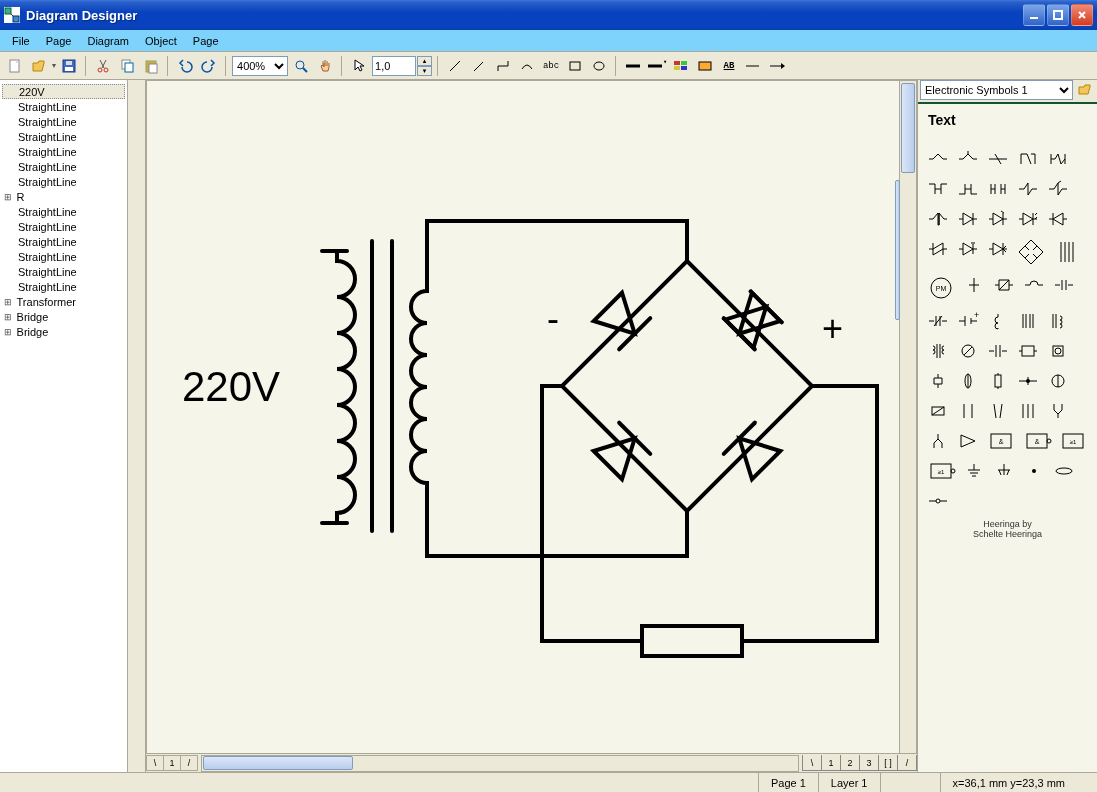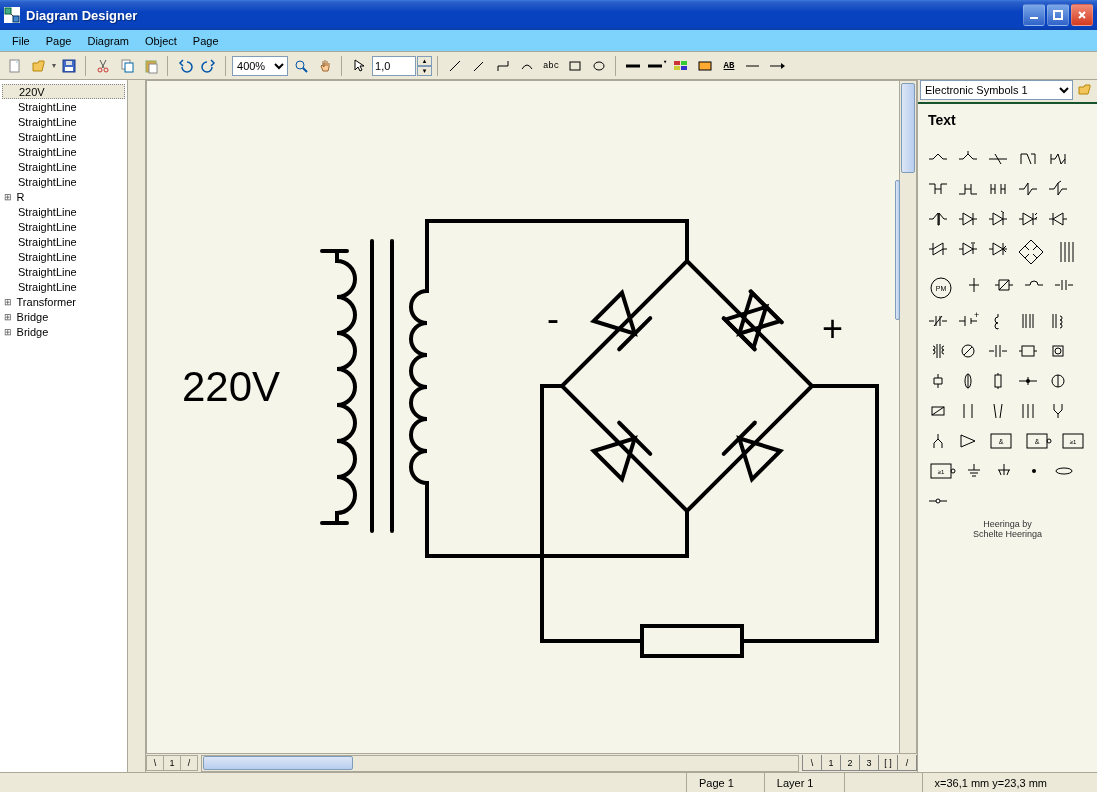--- a/index.html
+++ b/index.html
@@ -79,21 +79,21 @@
 .page-tabs .ptab{width:20px;height:16px;border:1px solid #888;border-top:none;margin-left:-1px;display:flex;align-items:center;justify-content:center;font-size:9px;background:#ece9d8;}
 
 .palette{width:180px;background:#f5f5ea;border-left:1px solid #aca899;display:flex;flex-direction:column;}
 .palette-head{height:24px;display:flex;align-items:flex-end;padding:2px;gap:2px;background:#ece9d8;border-bottom:2px solid #14532d;}
 .palette-sel{flex:1;height:20px;border:1px solid #7f9db9;background:#fff;font-size:11px;}
 .palette-body{flex:1;padding:8px;display:flex;flex-wrap:wrap;gap:6px;align-content:flex-start;font-size:9px;}
 .pal-sym{width:24px;height:24px;display:flex;align-items:center;justify-content:center;}
 .pal-txt{width:100%;text-align:center;font-size:9px;color:#333;margin-top:auto;margin-bottom:10px;}
 .pal-first{width:100%;font-size:14px;padding-left:2px;margin-bottom:13px;font-weight:bold;}
 
-.statusbar{height:20px;background:#ece9d8;border-top:1px solid #aca899;display:flex;align-items:center;font-size:11px;gap:18px;}
+.statusbar{height:20px;background:#ece9d8;border-top:1px solid #aca899;display:flex;align-items:center;font-size:11px;}
 .statusbar .cell{border-left:1px solid #aca899;padding:0 12px;height:100%;display:flex;align-items:center;}
 .statusbar .spacer{flex:1;}
 .splitter{width:5px;height:140px;background:linear-gradient(to right,#dce6f6,#b8cdee);border:1px solid #7f9db9;border-radius:2px;position:absolute;right:197px;top:180px;}
 
 svg{overflow:visible;}
 </style>
 </head>
 <body>
 
 <div class="titlebar">

